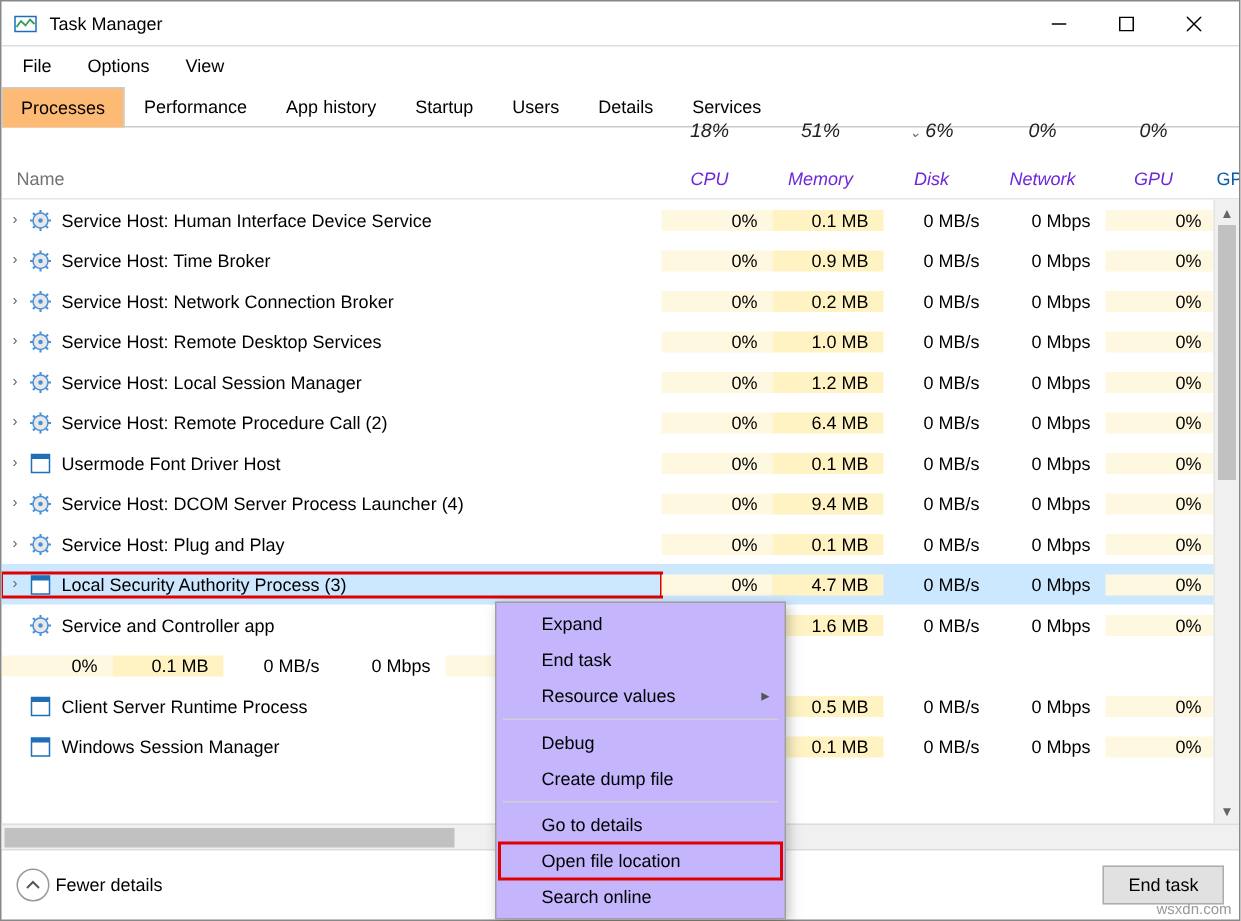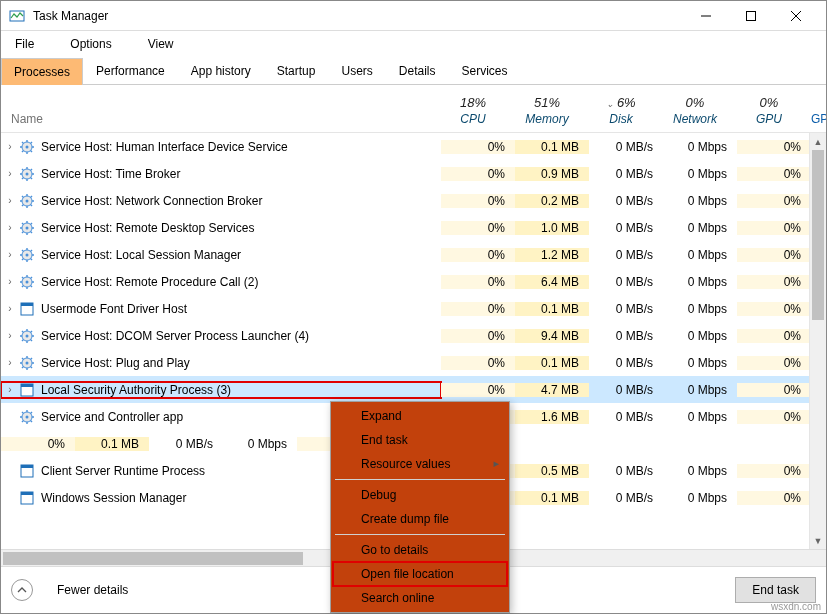--- a/index.html
+++ b/index.html
@@ -2,51 +2,51 @@
 <html><head>
 <meta charset="utf-8">
 <style>
 * { box-sizing: border-box; margin: 0; padding: 0; }
 body { font-family: "Segoe UI", Tahoma, sans-serif; font-size: 12px; background: #fff; width: 827px; height: 614px; overflow: hidden; border: 1px solid #888; display: flex; flex-direction: column; }
 .titlebar { display: flex; align-items: center; height: 30px; padding: 0 8px; border-bottom: 1px solid #ddd; }
 .titlebar .app-icon { width: 16px; height: 16px; margin-right: 8px; }
 .titlebar .title { flex: 1; font-size: 12px; }
 .win-btn { width: 45px; height: 28px; display: flex; align-items: center; justify-content: center; }
 .win-btn svg { width: 10px; height: 10px; }
-.menubar { display: flex; gap: 16px; padding: 2px 4px; font-size: 12px; }
+.menubar { display: flex; gap: 4px; padding: 2px 4px; font-size: 12px; }
 .menubar .mi { padding: 4px 10px; }
 .tabs { display: flex; border-bottom: 1px solid #ccc; }
 .tab { padding: 6px 12px; font-size: 12px; border: 1px solid transparent; border-bottom: none; position: relative; }
 .tab.active { border-color: #ccc; background: #fdba74; top: 1px; }
 .header-row { display: flex; border-bottom: 1px solid #e5e5e5; align-items: flex-end; height: 48px; }
 .col-name { flex: 0 0 440px; padding: 4px 8px 6px 10px; color: #737373; font-size: 12px; }
 .col { flex: 0 0 74px; text-align: center; padding: 4px 10px 6px 0; font-style: italic; }
 .col .top { font-size: 13px; color: #222; }
-.col .bot { font-size: 12px; color: #0c4a6e; margin-top: 2px; }
+.col .bot { font-size: 12px; color: #6d28d9; margin-top: 18px; }
 .col-gpueng { flex: 0 0 38px; padding: 4px 2px 6px 0; color: #0a5ca9; font-size: 12px; white-space: nowrap; overflow: hidden; }
 .body { flex: 1; overflow: hidden; display: flex; flex-direction: column; }
 .rows { position: relative; }
 .row { display: flex; align-items: center; height: 27px; }
 .row.selected { background: #cce8ff; }
 .chev { width: 18px; display: flex; justify-content: center; color: #666; font-size: 10px; }
 .ricon { width: 16px; height: 16px; margin-right: 6px; display: flex; align-items: center; justify-content: center; }
 .rcol { flex: 0 0 74px; text-align: right; padding-right: 10px; font-size: 12px; }
 .c-cpu { background: #fff8e1; }
 .c-gpu { background: #fff8e1; }
 .c-mem { background: #fff3c4; }
 .name-wrap { flex: 0 0 440px; display: flex; align-items: center; }
 .rcol-pad { flex: 0 0 38px; }
 .hscroll { height: 17px; background: #f0f0f0; border-top: 1px solid #ddd; position: relative; }
 .hscroll .thumb { position: absolute; left: 2px; top: 2px; height: 13px; width: 300px; background: #c1c1c1; }
 .footer { display: flex; align-items: center; padding: 10px 10px; border-top: 1px solid #ddd; }
-.fewer { display: flex; align-items: center; gap: 24px; flex: 1; font-size: 12px; }
+.fewer { display: flex; align-items: center; gap: 4px; flex: 1; font-size: 12px; }
 .fewer .circ { width: 22px; height: 22px; border: 1px solid #999; border-radius: 50%; display: flex; align-items: center; justify-content: center; }
 .end-btn { padding: 5px 16px; border: 1px solid #adadad; background: #e1e1e1; font-size: 12px; }
 .highlight-red { outline: 2px solid #e00000; outline-offset: -1px; }
-.context-menu { position: absolute; left: 330px; top: 401px; width: 180px; background: #c2410c; border: 1px solid #a0a0a0; box-shadow: 2px 2px 8px rgba(0,0,0,.25); padding: 2px; z-index: 100; }
+.context-menu { position: absolute; left: 330px; top: 401px; width: 194px; background: #c4b5fd; border: 1px solid #a0a0a0; box-shadow: 2px 2px 8px rgba(0,0,0,.25); padding: 2px; z-index: 100; }
 .cm-item { padding: 5px 28px 5px 28px; font-size: 12px; position: relative; }
 .cm-sep { height: 1px; background: #d0d0d0; margin: 3px 2px; }
 .cm-arrow::after { content: "▸"; position: absolute; right: 8px; font-size: 11px; color: #555; }
 .vscroll { position: absolute; right: 0; top: 0; bottom: 0; width: 17px; background: #f0f0f0; border-left: 1px solid #e5e5e5; }
 .vscroll .up, .vscroll .dn { height: 17px; display: flex; align-items: center; justify-content: center; font-size: 9px; color: #666; }
 .vscroll .track { position: absolute; top: 17px; bottom: 17px; left: 0; right: 0; }
 .vscroll .thumb { position: absolute; top: 0; left: 2px; right: 2px; height: 170px; background: #c1c1c1; }
 .vscroll .dn { position: absolute; bottom: 0; left: 0; right: 0; }
 svg.ig { width: 16px; height: 16px; }
 .col .chv { font-size: 9px; color: #666; margin-right: 3px; }

